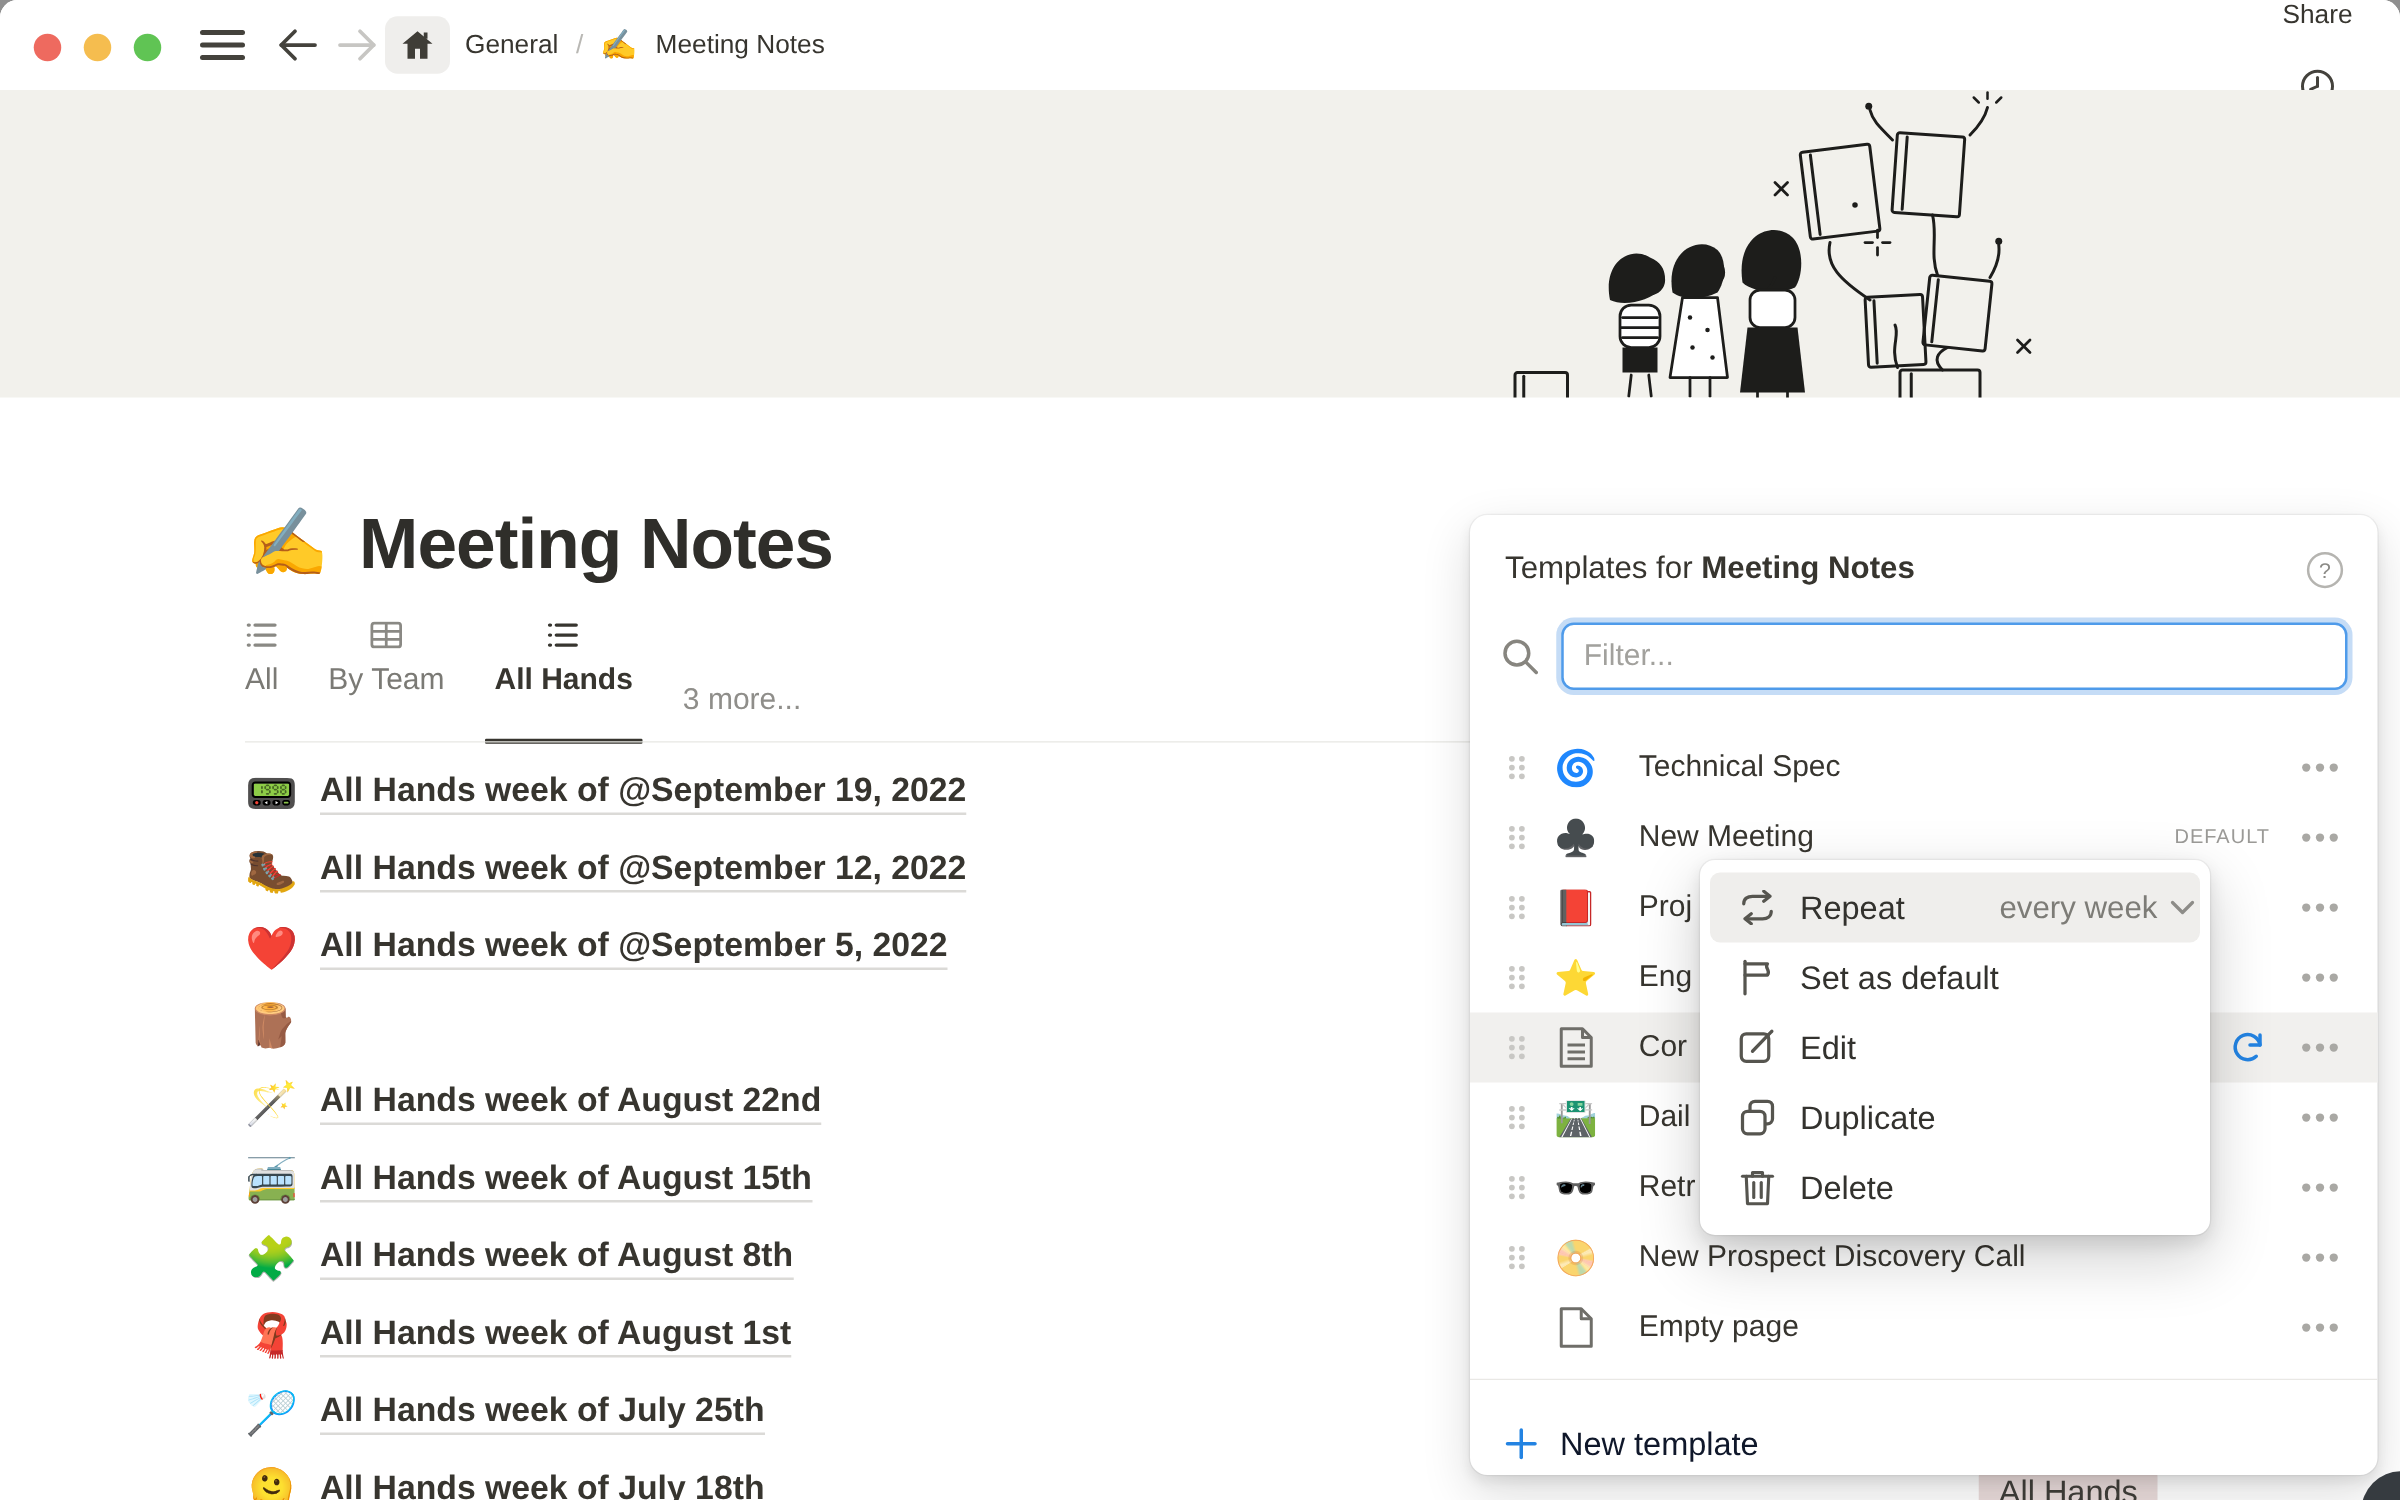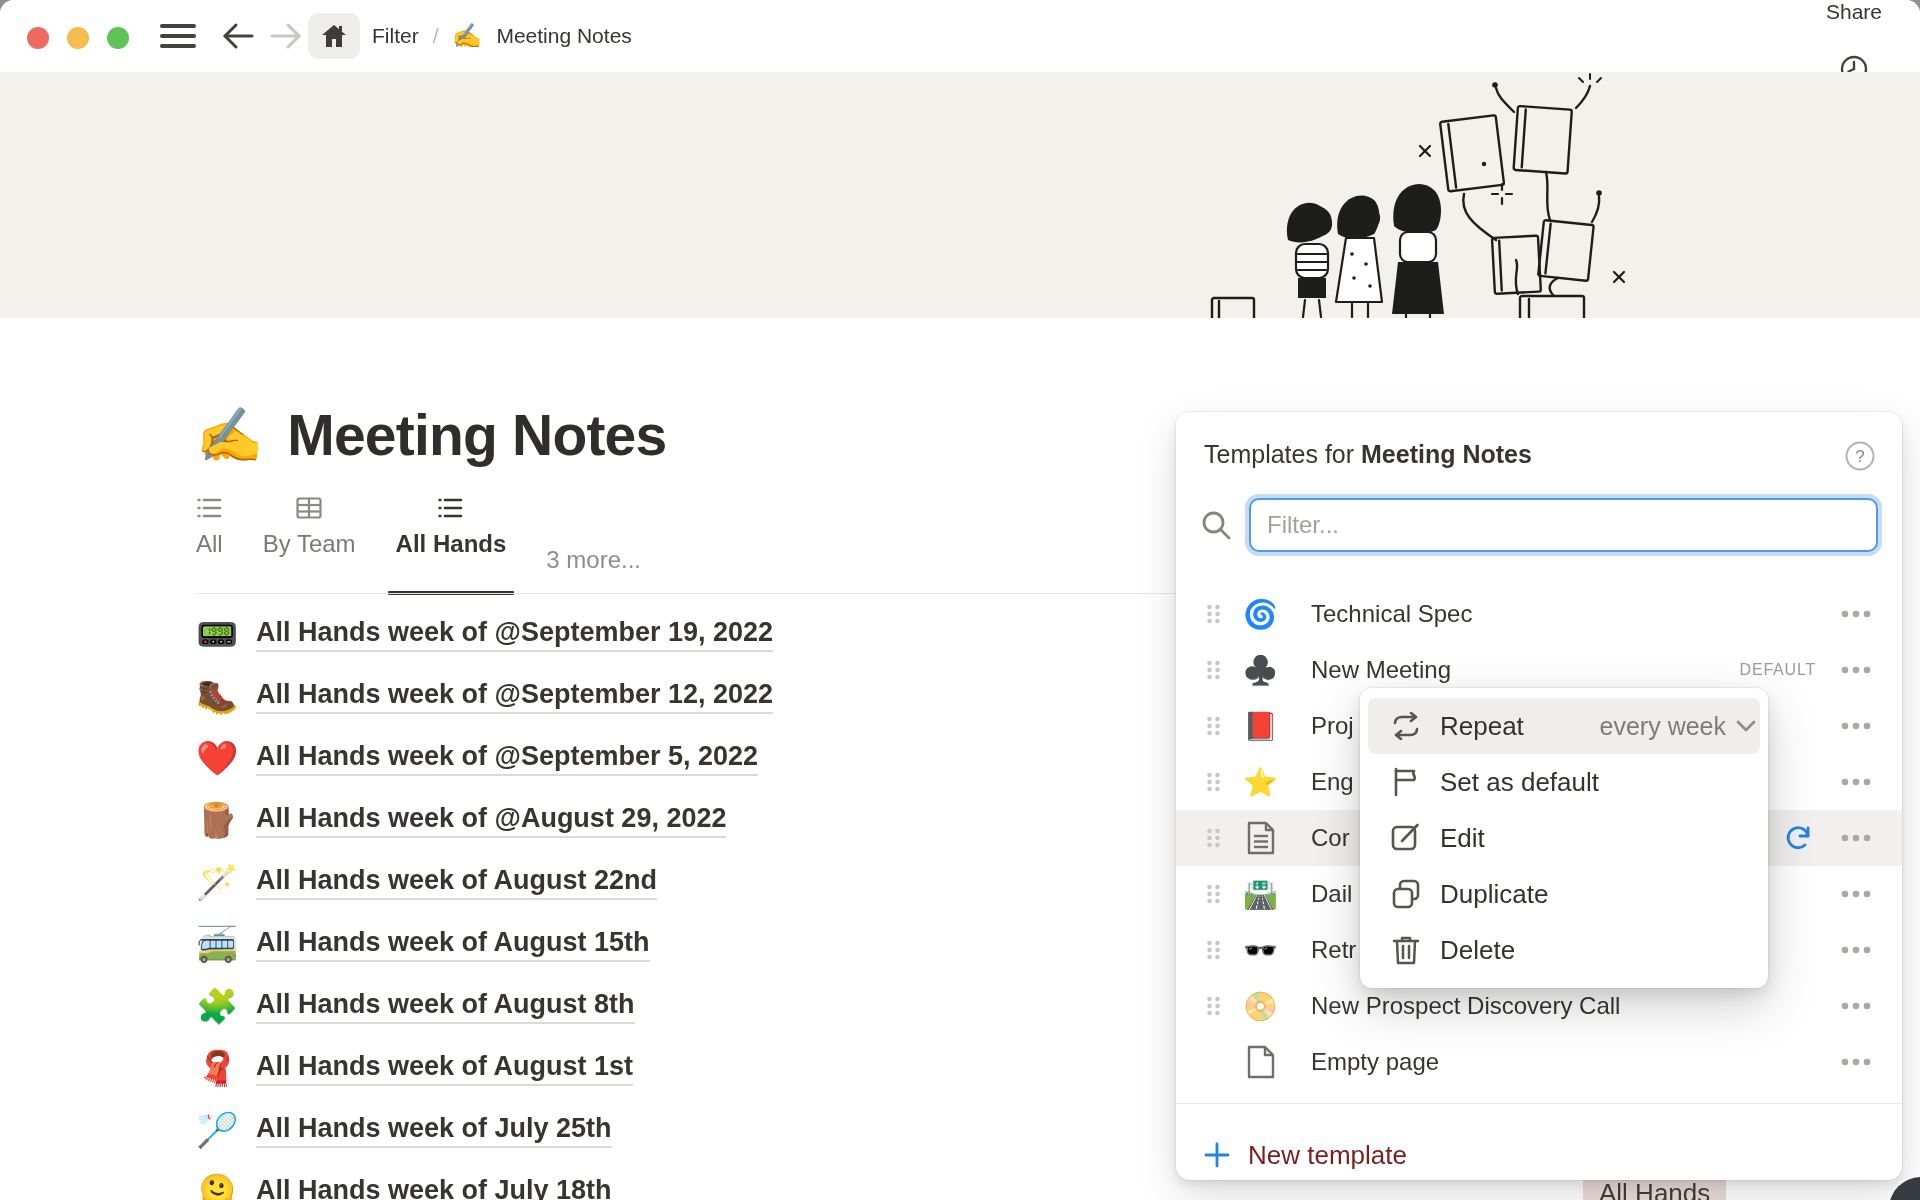--- a/index.html
+++ b/index.html
@@ -58,21 +58,21 @@
   .tpl-rows { position:absolute; left:0; right:0; top:174px; }
   .tpl-row { height:56px; display:flex; align-items:center; padding:0 28px 0 30px; cursor:pointer; }
   .tpl-row.selected { background:#f1f0ee; }
   .tpl-handle { width:16px; flex:none; display:flex; }
   .tpl-icon { width:38px; margin-left:20px; flex:none; font-size:28px; text-align:center; display:flex; align-items:center; justify-content:center; }
   .tpl-label { margin-left:31px; font-size:24px; color:#37352f; flex:1; white-space:nowrap; overflow:hidden; }
   .tpl-badge { font-size:16px; color:#9b9a97; letter-spacing:.8px; margin-right:22px; }
   .tpl-dots { width:36px; flex:none; display:flex; justify-content:center; cursor:pointer; }
   .tpl-repeat-on { margin-right:24px; flex:none; display:flex; }
   .popup-footer-divider { position:absolute; left:0; right:0; top:691px; height:1px; background:#e9e8e5; }
-  .new-template { position:absolute; left:28px; top:715px; height:56px; display:flex; align-items:center; gap:18px; color:#7f1d1d; font-size:26px; cursor:pointer; }
+  .new-template { position:absolute; left:28px; top:715px; height:56px; display:flex; align-items:center; gap:18px; color:#0f172a; font-size:26px; cursor:pointer; }
 
   
   .menu { position:absolute; left:1360px; top:688px; width:408px; height:300px; background:#fff; border-radius:12px; box-shadow:0 0 0 1px rgba(15,15,15,.05), 0 6px 14px rgba(15,15,15,.1), 0 18px 50px rgba(15,15,15,.2); z-index:30; padding-top:10px; }
   .menu-item { height:56px; margin:0 8px; border-radius:8px; display:flex; align-items:center; padding:0 4px 0 22px; cursor:pointer; }
   .menu-item.hover { background:#efeeec; }
   .menu-icon { width:32px; display:flex; justify-content:center; flex:none; }
   .menu-label { margin-left:18px; font-size:26px; color:#33322e; flex:1; }
   .menu-value { font-size:25px; color:#7d7c77; }
   .menu-chevron { margin-left:10px; display:flex; }
 
@@ -110,21 +110,21 @@
           <path d="M2 14 H29"></path>
         </svg>
     </div>
     <div class="home-btn">
       <svg width="26" height="26" viewBox="0 0 26 26" fill="#3f3d37">
           <path d="M13 2 L25 12 H21 V24 H15 V16 H11 V24 H5 V12 H1 Z"></path>
           <rect x="18" y="3" width="3" height="5"></rect>
         </svg>
     </div>
     <div class="crumbs">
-      <span>Filter</span>
+      <span>General</span>
       <span class="crumb-sep">/</span>
       <span class="crumb-emoji">✍️</span>
       <span>Meeting Notes</span>
     </div>
     <div class="tb-right">
       <span class="share">Share</span>
       <span style="display:flex">
         <svg width="30" height="30" viewBox="0 0 30 30" fill="none" stroke="#44423c" stroke-width="2.4" stroke-linecap="round">
             <circle cx="15" cy="15" r="12"></circle>
             <path d="M15 15 V8"></path>
@@ -287,21 +287,20 @@
     <div class="row">
         <span class="row-emoji">🥾</span>
         <span class="row-title">All Hands week of @September 12, 2022</span>
       </div>
     <div class="row">
         <span class="row-emoji">❤️</span>
         <span class="row-title">All Hands week of @September 5, 2022</span>
       </div>
     <div class="row">
         <span class="row-emoji">🪵</span>
-        <span class="row-title">All Hands week of @August 29, 2022</span>
       </div>
     <div class="row">
         <span class="row-emoji">🪄</span>
         <span class="row-title">All Hands week of August 22nd</span>
       </div>
     <div class="row">
         <span class="row-emoji">🚎</span>
         <span class="row-title">All Hands week of August 15th</span>
       </div>
     <div class="row">

